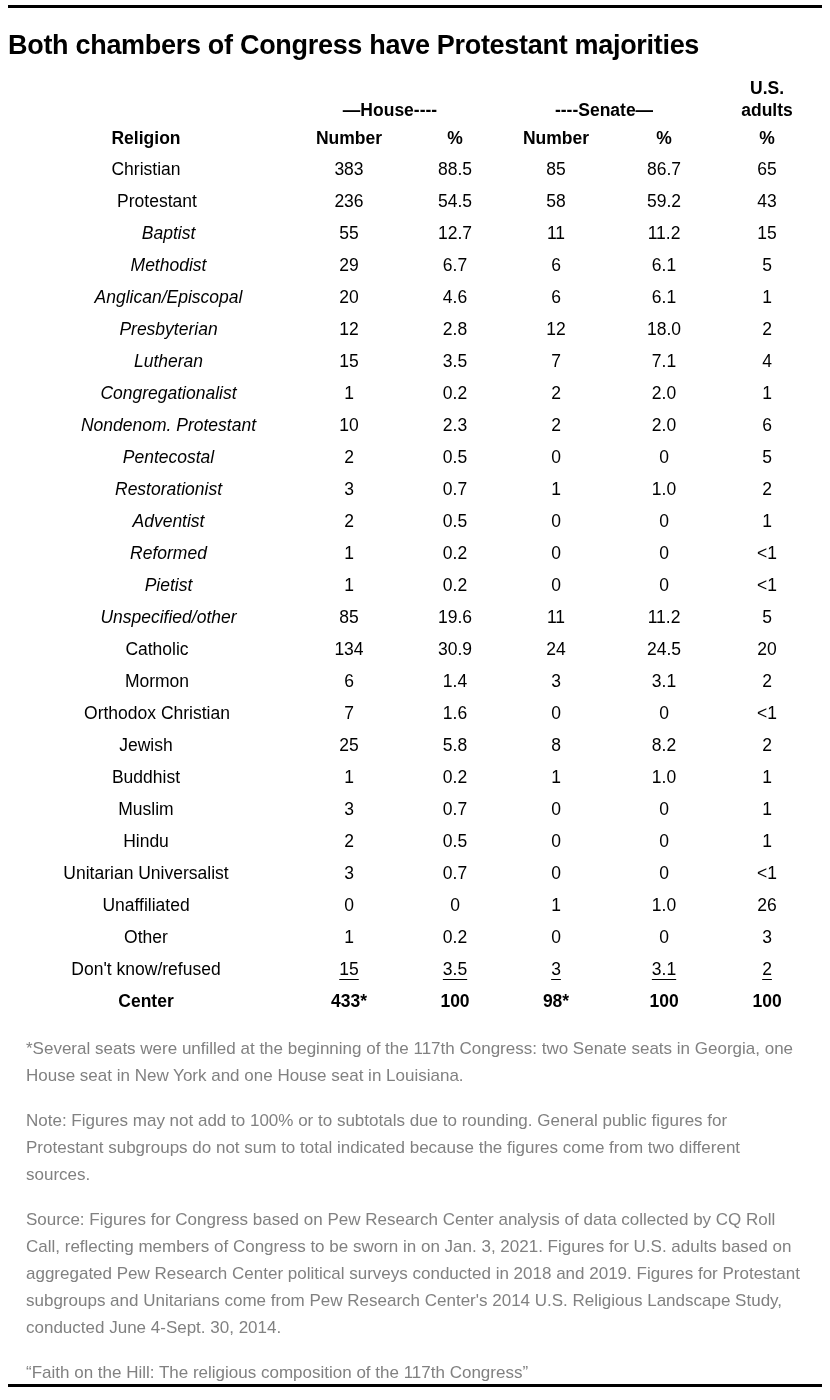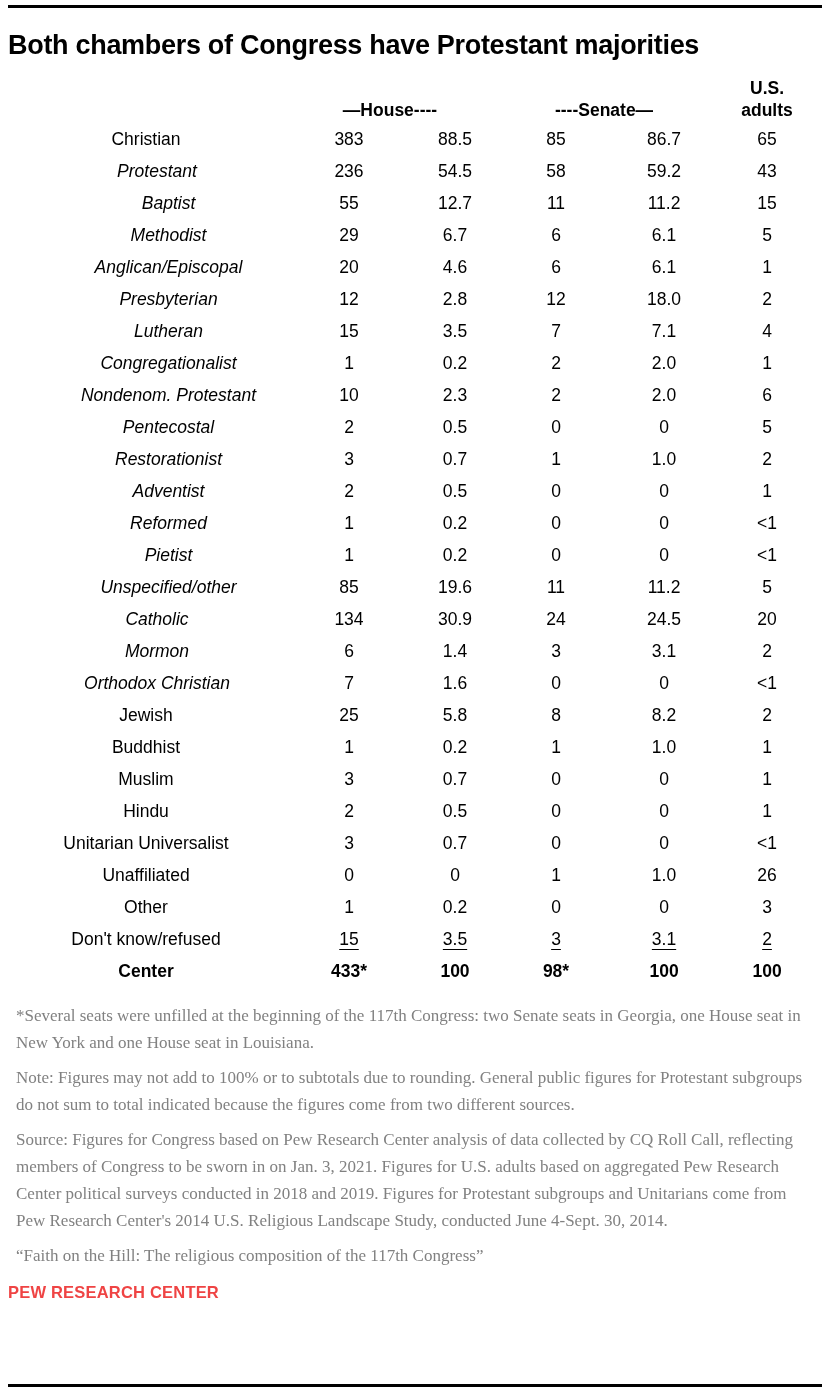--- a/index.html
+++ b/index.html
@@ -48,34 +48,34 @@
     font-weight: 400;
     text-align: center;
     vertical-align: middle;
   }
   tr.group-row th { height: 48px; vertical-align: bottom; font-weight: 700; padding-bottom: 2px; }
   tr.group-row th.us { white-space: pre-line; line-height: 1.25; }
   tr.colhead-row th { height: 30px; font-weight: 700; }
   th.lbl, td.lbl { text-align: left; }
   tbody td { height: 32px; }
   td.lbl.indent-0 { padding-left: 0; }
-  td.lbl.indent-1 { padding-left: 22px; font-style: italic; }
+  td.lbl.indent-1 { padding-left: 22px; }
   td.lbl.indent-2 { padding-left: 45px; font-style: italic; }
   tr.underlined .val {
     text-decoration: underline;
     text-underline-offset: 4px;
   }
   tr.total td { font-weight: 700; }
   .footnotes {
     margin-top: 15px;
     font-size: 17px;
     line-height: 27px;
     color: #818181;
   }
-  .footnotes p { margin: 8px; font-family: Liberation Serif, serif; }
+  .footnotes p { margin: 18px; }
   .brand {
     margin-top: 14px;
     font-size: 16.5px;
     font-weight: 700;
     letter-spacing: 0.2px;
     color: #ef4444;
   }
 </style>
 </head>
 <body>
@@ -96,20 +96,28 @@
         <col style="width:110px">
       </colgroup>
       <thead>
         <tr class="group-row">
           <th class="lbl"></th>
           <th colspan="2">—House----</th>
           <th colspan="2">----Senate—</th>
           <th class="us">U.S.
 adults</th>
         </tr>
+        <tr class="colhead-row">
+          <th class="lbl">Religion</th>
+          <th>Number</th>
+          <th>%</th>
+          <th>Number</th>
+          <th>%</th>
+          <th>%</th>
+        </tr>
       </thead>
       <tbody id="table-body">
           <tr>
             <td class="lbl indent-0">Christian</td>
             <td><span class="val">383</span></td>
             <td><span class="val">88.5</span></td>
             <td><span class="val">85</span></td>
             <td><span class="val">86.7</span></td>
             <td><span class="val">65</span></td>
           </tr>

